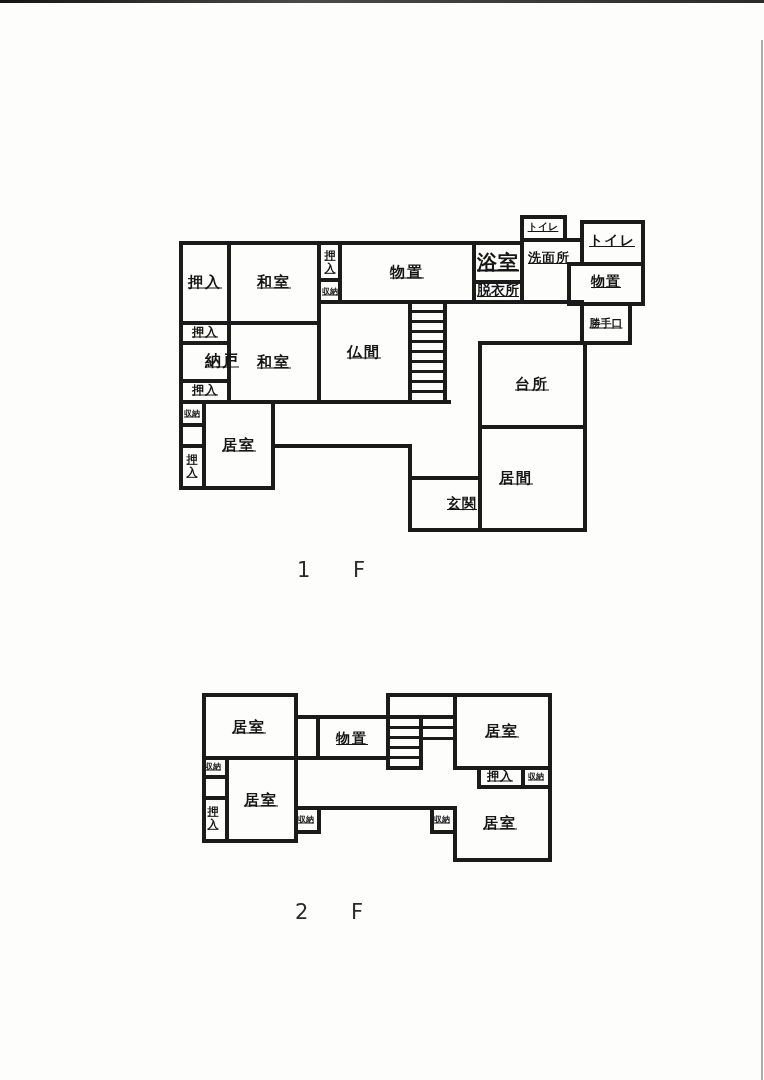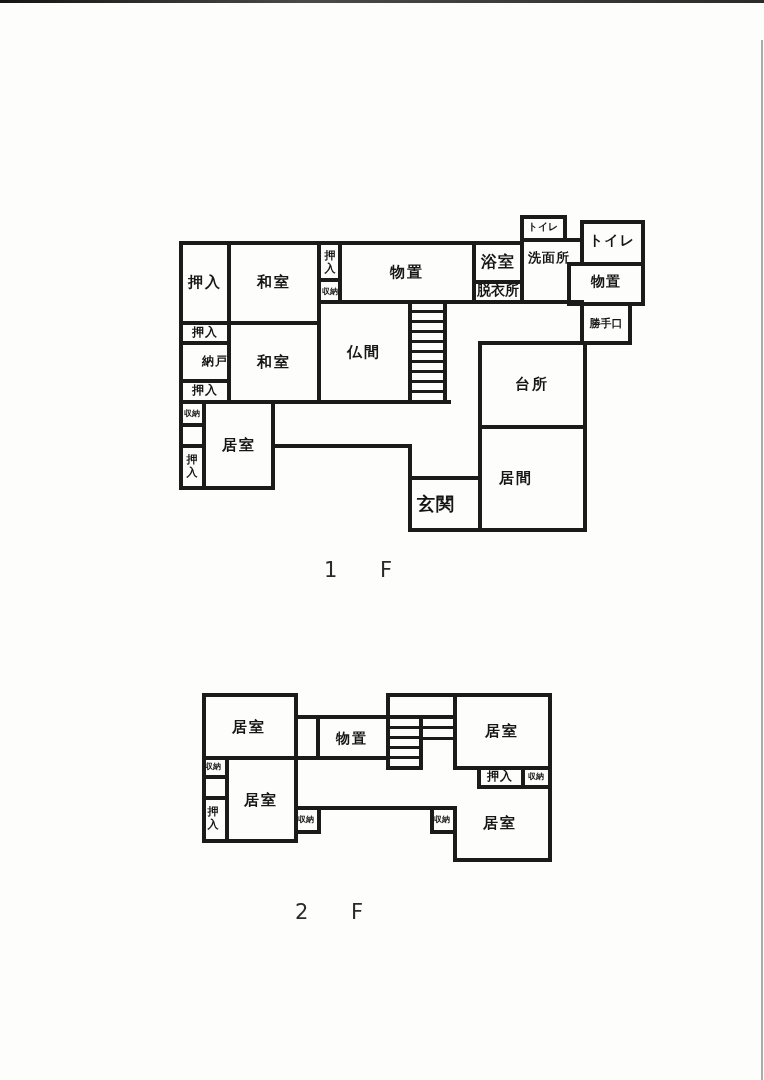--- a/index.html
+++ b/index.html
@@ -14,20 +14,21 @@
   }
   .wall{position:absolute;background:#1b1b1b;z-index:2;}
   .step{position:absolute;background:#1b1b1b;z-index:2;}
   .lbl{
     position:absolute;z-index:5;
     transform:translate(-50%,-50%);
     white-space:nowrap;
     font-weight:600;
     letter-spacing:2px;
     color:#161616;
+    text-decoration:underline;
   }
   .lbl.mid{letter-spacing:1px;}
   .lbl.tiny{letter-spacing:0;font-weight:600;}
   .lbl.vert{
     white-space:normal;width:15px;line-height:1.2;
     text-align:center;letter-spacing:0;
   }
   .floor-title{
     position:absolute;z-index:5;
     transform:translate(-50%,-50%);
@@ -47,40 +48,40 @@
 <div class="page" id="page">
 
   <div class="artifact top-edge"></div>
   <div class="artifact right-edge"></div>
 
   <div class="lbl" style="left:205px;top:282px;font-size:15px">押入</div>
   <div class="lbl" style="left:274px;top:282px;font-size:15px">和室</div>
   <div class="lbl vert" style="left:330px;top:262px;font-size:11px">押入</div>
   <div class="lbl tiny" style="left:330px;top:291px;font-size:8px">収納</div>
   <div class="lbl" style="left:407px;top:272px;font-size:15px">物置</div>
-  <div class="lbl mid" style="left:498px;top:262px;font-size:16px">浴室</div>
+  <div class="lbl mid" style="left:498px;top:262px;font-size:20px">浴室</div>
   <div class="lbl tiny" style="left:498px;top:291px;font-size:14px">脱衣所</div>
   <div class="lbl mid" style="left:549px;top:258px;font-size:13px">洗面所</div>
   <div class="lbl tiny" style="left:543px;top:227px;font-size:10px">トイレ</div>
   <div class="lbl mid" style="left:612px;top:241px;font-size:14px">トイレ</div>
   <div class="lbl mid" style="left:606px;top:282px;font-size:14px">物置</div>
   <div class="lbl tiny" style="left:606px;top:323px;font-size:11px">勝手口</div>
   <div class="lbl mid" style="left:205px;top:332px;font-size:12px">押入</div>
-  <div class="lbl mid" style="left:215px;top:361px;font-size:12px">納戸</div>
+  <div class="lbl mid" style="left:222px;top:361px;font-size:16px">納戸</div>
   <div class="lbl mid" style="left:205px;top:390px;font-size:12px">押入</div>
   <div class="lbl" style="left:274px;top:362px;font-size:15px">和室</div>
   <div class="lbl" style="left:364px;top:352px;font-size:15px">仏間</div>
   <div class="lbl tiny" style="left:192px;top:413px;font-size:8px">収納</div>
   <div class="lbl vert" style="left:192px;top:466px;font-size:11px">押入</div>
   <div class="lbl" style="left:239px;top:445px;font-size:15px">居室</div>
-  <div class="lbl mid" style="left:436px;top:504px;font-size:18px">玄関</div>
+  <div class="lbl mid" style="left:462px;top:504px;font-size:14px">玄関</div>
   <div class="lbl" style="left:532px;top:384px;font-size:15px">台所</div>
   <div class="lbl" style="left:516px;top:478px;font-size:15px">居間</div>
 
-  <div class="floor-title" style="left:367px;top:570px">1 F</div>
+  <div class="floor-title" style="left:340px;top:570px">1 F</div>
 
   <div class="lbl" style="left:249px;top:727px;font-size:15px">居室</div>
   <div class="lbl tiny" style="left:213px;top:766px;font-size:8px">収納</div>
   <div class="lbl vert" style="left:213px;top:818px;font-size:11px">押入</div>
   <div class="lbl" style="left:261px;top:800px;font-size:15px">居室</div>
   <div class="lbl" style="left:352px;top:739px;font-size:14px">物置</div>
   <div class="lbl" style="left:502px;top:731px;font-size:15px">居室</div>
   <div class="lbl mid" style="left:500px;top:776px;font-size:12px">押入</div>
   <div class="lbl tiny" style="left:536px;top:776px;font-size:8px">収納</div>
   <div class="lbl" style="left:500px;top:823px;font-size:15px">居室</div>

